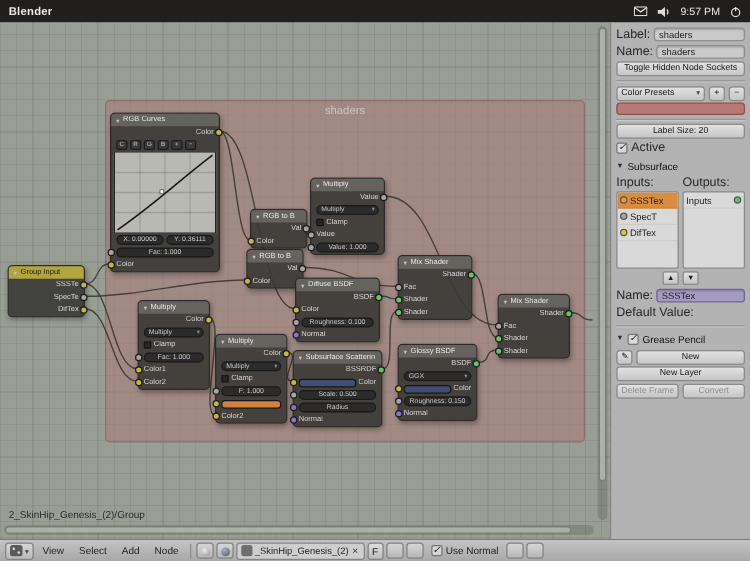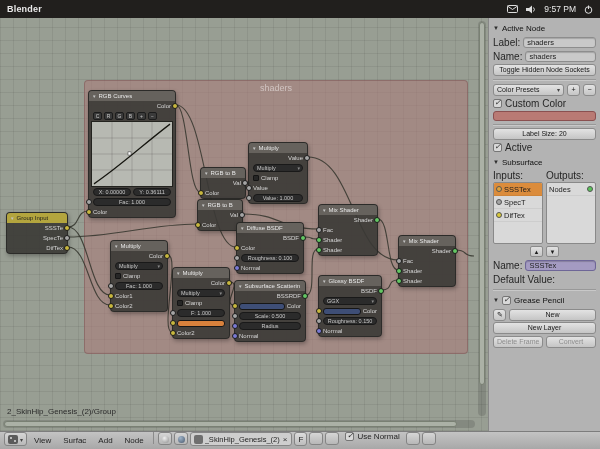--- a/index.html
+++ b/index.html
@@ -77,21 +77,21 @@
 .col{flex:1;min-width:0}
 .listbox{background:#d9d9d9;border:1px solid #898989;border-radius:2px;height:62px;overflow:hidden;margin-top:1px}
 .litem{display:flex;align-items:center;gap:2px;height:13px;padding:0 2px;font-size:7.5px;color:#1e1e1e;border-bottom:1px solid rgba(0,0,0,.05)}
 .litem.selected{background:#db8c3c}
 .ldot{width:6px;height:6px;border-radius:50%;border:1px solid #555;flex:0 0 auto}
 .ldot.right{margin-left:auto}
 .llbl{overflow:hidden;white-space:nowrap}
 .arrbtn{width:13px;height:11px;font-size:6px;line-height:10px;text-align:center;background:linear-gradient(#e1e1e1,#c4c4c4);border:1px solid #8b8b8b;border-radius:2px}
 
 
-#bottombar{height:18px;background:linear-gradient(#c3c3c3,#a8a8a8);border-top:1px solid #7d7d7d;display:flex;align-items:flex-start;padding:0 4px;gap:2px;font-size:8px;color:#1f1f1f}
+#bottombar{height:18px;background:linear-gradient(#c3c3c3,#a8a8a8);border-top:1px solid #7d7d7d;display:flex;align-items:center;padding:0 4px;gap:2px;font-size:8px;color:#1f1f1f}
 .menu{padding:0 5px;line-height:18px;white-space:nowrap}
 .vsep{width:1px;height:12px;background:#8b8b8b;margin:0 2px}
 .ebtn{display:flex;align-items:center;gap:2px;background:linear-gradient(#d6d6d6,#b9b9b9);border:1px solid #848484;border-radius:3px;height:14px;padding:0 3px}
 .nodeglyph{width:10px;height:9px;background:#5b5b5b;border-radius:2px;position:relative}
 .nodeglyph:after{content:"";position:absolute;left:2px;top:2px;width:2px;height:2px;background:#ddd;border-radius:50%;box-shadow:4px 3px 0 #ddd}
 .bicon{width:14px;height:13px;background:linear-gradient(#d6d6d6,#b7b7b7);border:1px solid #848484;border-radius:3px;flex:0 0 auto;position:relative}
 .bicon.round:after{content:"";position:absolute;left:3px;top:2.5px;width:7px;height:7px;border-radius:50%;background:radial-gradient(circle at 35% 30%,#efefef,#8f8f8f)}
 .bicon.dark:after{content:"";position:absolute;left:3px;top:2.5px;width:7px;height:7px;border-radius:50%;background:radial-gradient(circle at 35% 30%,#9fb3c8,#4a5a6e)}
 .bfield{display:flex;align-items:center;gap:2px;background:#cecece;border:1px solid #868686;border-radius:3px;height:14px;padding:0 3px;max-width:108px}
 .bficon{width:9px;height:9px;background:#6f6f6f;border-radius:2px;flex:0 0 auto}
@@ -445,45 +445,37 @@
     <div class="breadcrumb">2_SkinHip_Genesis_(2)/Group</div>
     <div class="hscroll">
         <div class="thumb"></div>
       </div>
     <div class="vscroll">
         <div class="thumb"></div>
       </div>
   </div>
 
   <aside id="panel">
-    <div class="phead">
-      <span class="ptri">▼</span>
-      <span>Active Node</span>
-    </div>
     <div class="prow">
       <span class="plab">Label:</span>
       <span class="pfield">shaders</span>
     </div>
     <div class="prow">
       <span class="plab">Name:</span>
       <span class="pfield">shaders</span>
     </div>
     <button class="pbtn block">Toggle Hidden Node Sockets</button>
     <div class="psep"></div>
     <div class="prow">
       <span class="pbtn pdrop">
         <span>Color Presets</span>
         <span class="dar">▾</span>
       </span>
       <span class="pbtn sq">+</span>
       <span class="pbtn sq">−</span>
-    </div>
-    <div class="prow">
-      <i class="pcheck on"></i>
-      <span class="plab">Custom Color</span>
     </div>
     <div class="swatchbar" style="background: rgb(185, 122, 116);"></div>
     <div class="psep"></div>
     <button class="pbtn block">Label Size: 20</button>
     <div class="prow">
       <i class="pcheck on"></i>
       <span class="plab">Active</span>
     </div>
     <div class="phead">
       <span class="ptri">▼</span>
@@ -504,21 +496,21 @@
           <div class="litem">
             <i class="ldot" style="background: rgb(216, 200, 58);"></i>
             <span class="llbl">DifTex</span>
           </div>
         </div>
       </div>
       <div class="col">
         <span class="plab">Outputs:</span>
         <div class="listbox">
           <div class="litem">
-            <span class="llbl">Nodes</span>
+            <span class="llbl">Inputs</span>
             <i class="ldot right" style="background: rgb(89, 196, 89);"></i>
           </div>
         </div>
       </div>
     </div>
     <div class="prow center">
       <span class="arrbtn">▲</span>
       <span class="arrbtn">▼</span>
     </div>
     <div class="prow">
@@ -545,21 +537,21 @@
     </div>
   </aside>
 </div>
 
 <footer id="bottombar">
   <span class="ebtn">
     <i class="nodeglyph"></i>
     <span class="dar">▾</span>
   </span>
   <span class="menu">View</span>
-  <span class="menu">Surfac</span>
+  <span class="menu">Select</span>
   <span class="menu">Add</span>
   <span class="menu">Node</span>
   <span class="vsep"></span>
   <span class="bicon round"></span>
   <span class="bicon dark"></span>
   <span class="bfield">
     <i class="bficon"></i>
     <span class="bfname">_SkinHip_Genesis_(2)</span>
     <span class="bfx">×</span>
   </span>

